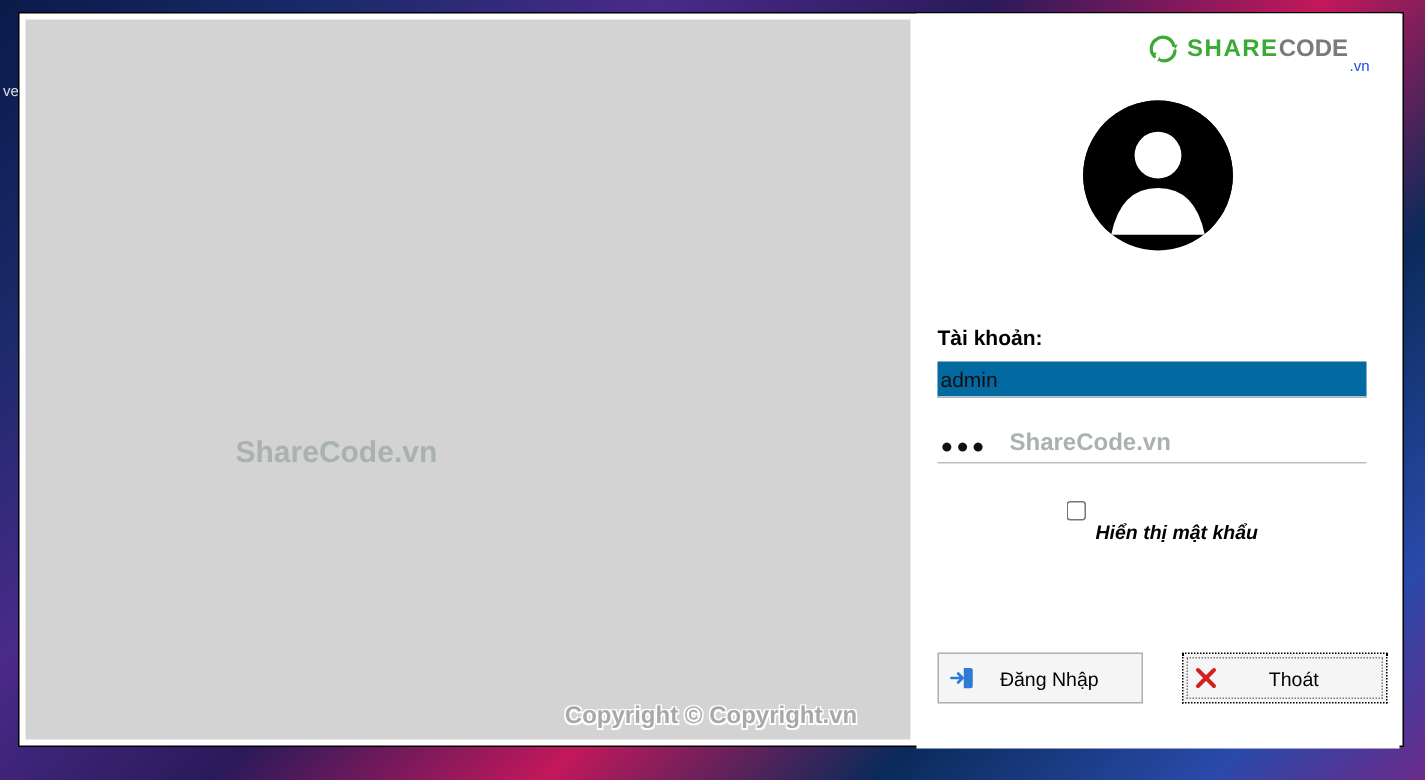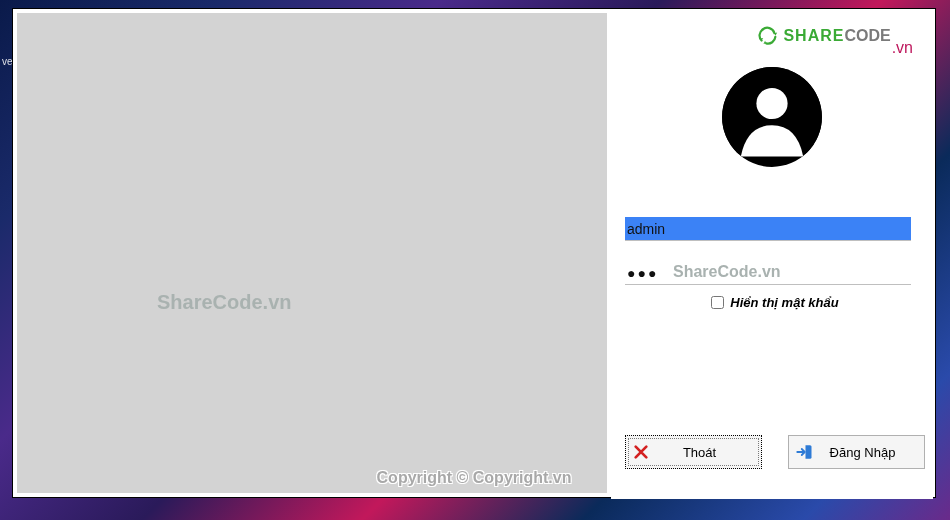--- a/index.html
+++ b/index.html
@@ -19,36 +19,36 @@
   }
   .right-pane {
     position:absolute; top:0; left:598px; width:322px; height:490px; background:#fff;
   }
   .logo-top {
     position:absolute; top:6px; right:20px; display:flex; align-items:center; font-weight:700;
   }
   .logo-top .swirl { width:22px; height:22px; display:flex; align-items:center; justify-content:center; }
   .logo-top .brand1 { color:#3aaa35; font-size:16px; letter-spacing:1px; margin-left:4px; }
   .logo-top .brand2 { color:#7a7a7a; font-size:16px; }
-  .logo-top .tld   { color:#be185d; font-size:16px; font-weight:400; margin-left:1px;margin-top:24px; }
+  .logo-top .tld   { color:#1d4ed8; font-size:10px; font-weight:400; margin-left:1px;margin-top:24px; }
   .avatar-wrap { position:absolute; top:56px; left:0; width:100%; display:flex; justify-content:center; }
   .avatar-wrap svg { width:104px; height:104px; }
   .form-area { position:absolute; top:208px; left:14px; width:300px; }
   .lbl { font-weight:700; font-size:14px; color:#000; margin-bottom:8px; }
   .fld {
     width:286px; height:24px; border:none; border-bottom:1px solid #bfbfbf;
-    font-size:14px; color:#111; padding:0 2px; outline:none; background:#3b82f6;
+    font-size:14px; color:#111; padding:0 2px; outline:none; background:#0369a1;
   }
   .pw-group { margin-top:20px; }
   .pw-row { position:relative; width:286px; }
   .pw-row .fld { letter-spacing:2px; position:relative; z-index:1; background:transparent; }
   .pw-ghost { position:absolute; top:2px; left:48px; color:#a9b2b0; font-size:16px; font-weight:600; z-index:0; pointer-events:none; }
   .show-row { display:flex; align-items:center; justify-content:center; gap:6px; margin-top:10px; }
   .show-row input { width:13px; height:13px; }
-  .show-row label { font-style:italic; font-weight:700; font-size:13px; }
+  .show-row label { font-style:italic; font-weight:700; font-size:13px;margin-top:28px; }
   .btn-row { position:absolute; bottom:30px; left:14px; width:300px; display:flex; gap:26px; }
   .btn {
     flex:1 1 0; height:34px; background:#f5f5f5; border:1px solid #b0b0b0;
     display:flex; align-items:center; font-size:13px; cursor:pointer;
   }
   .btn.focus { border:1px dotted #000; outline:1px dotted #7a7a7a; outline-offset:-4px; }
   .btn .ico { width:30px; display:flex; align-items:center; justify-content:center; }
   .btn .txt { flex:1; text-align:center; padding-right:18px; }
   .wm-center {
     position:absolute; top:278px; left:140px; color:#a9b2b0; font-size:20px; font-weight:600;
@@ -104,51 +104,52 @@
           </clipPath>
         <g clip-path="url(#cp)">
           <rect x="0" y="0" width="100" height="100" fill="#000"></rect>
           <circle cx="50" cy="37" r="15" fill="#fff"></circle>
           <path d="M20 88 Q26 58 50 58 Q74 58 80 88 Z" fill="#fff"></path>
         </g>
       </svg>
     </div>
 
     <div class="form-area">
+      <div class="lbl">Tài khoản:</div>
       <input class="fld" type="text" value="admin" style="">
 
       <div class="pw-group">
         <div class="pw-row">
           <span class="pw-ghost">ShareCode.vn</span>
           <input class="fld" type="text" value="●●●" style="">
         </div>
       </div>
 
       <div class="show-row">
         <input type="checkbox" id="sp" style="">
         <label for="sp">Hiển thị mật khẩu</label>
       </div>
     </div>
 
     <div class="btn-row">
-      <button class="btn focus">
-        <span class="ico">
-          <svg width="16" height="16" viewBox="0 0 24 24">
-            <path d="M4 4 L20 20 M20 4 L4 20" stroke="#d32020" stroke-width="4" stroke-linecap="round"></path>
-          </svg>
-        </span>
-        <span class="txt">Thoát</span>
-      </button>
       <button class="btn">
         <span class="ico">
           <svg width="18" height="18" viewBox="0 0 24 24">
             <path d="M14 3 L20 3 Q22 3 22 5 L22 19 Q22 21 20 21 L14 21" fill="#2e7bd6"></path>
             <path d="M3 12 L13 12 M9 8 L13 12 L9 16" stroke="#2e7bd6" stroke-width="2.4" fill="none" stroke-linecap="round" stroke-linejoin="round"></path>
           </svg>
         </span>
         <span class="txt">Đăng Nhập</span>
       </button>
+      <button class="btn focus">
+        <span class="ico">
+          <svg width="16" height="16" viewBox="0 0 24 24">
+            <path d="M4 4 L20 20 M20 4 L4 20" stroke="#d32020" stroke-width="4" stroke-linecap="round"></path>
+          </svg>
+        </span>
+        <span class="txt">Thoát</span>
+      </button>
     </div>
 
   </div>
 
   <div class="wm-footer">Copyright © Copyright.vn</div>
 </div>
 
 </body></html>

